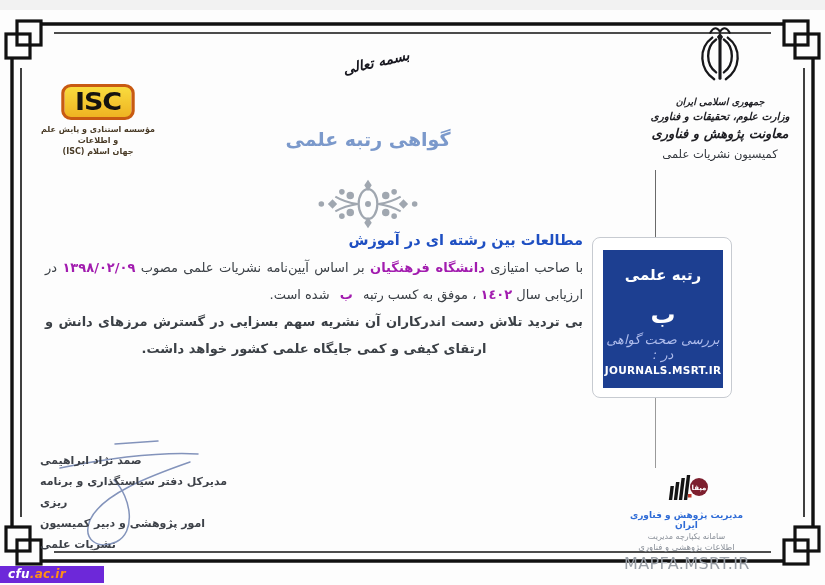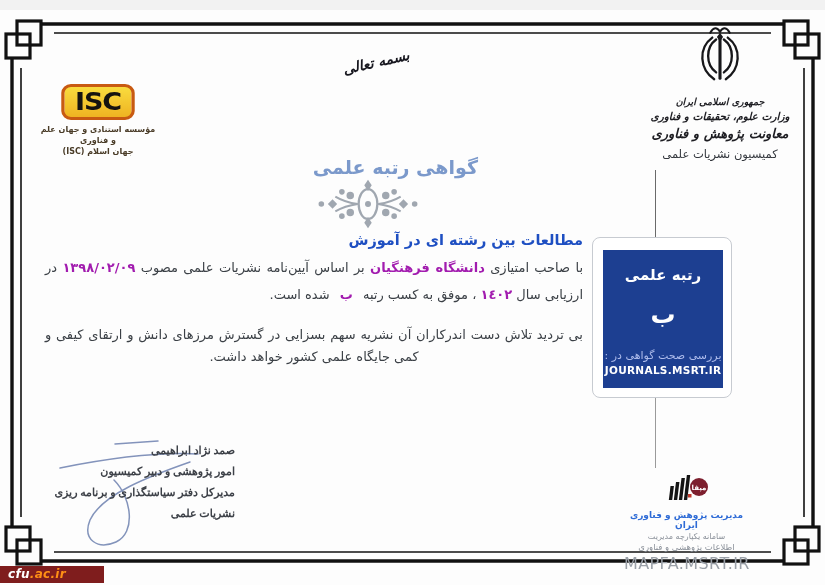--- a/index.html
+++ b/index.html
@@ -25,56 +25,56 @@
   .isc-caption{margin-top:4px;font-size:8px;font-weight:bold;color:#4a3c28;line-height:11px;direction:rtl;}
   
   .ministry{left:636px;top:24px;width:168px;text-align:center;direction:rtl;color:#1d1d22;}
   .ministry .l1{font-size:9.5px;font-style:italic;font-weight:600;margin-top:6px;}
   .ministry .l2{font-size:10.5px;font-style:italic;font-weight:600;margin-top:3px;}
   .ministry .l3{font-size:13px;font-style:italic;font-weight:600;margin-top:4px;}
   .ministry .l4{font-size:11.5px;font-weight:400;margin-top:6px;color:#34383e;}
   
   .besmele{left:328px;top:54px;width:96px;text-align:center;font-size:14px;
     font-style:italic;font-weight:600;color:#17171f;transform:rotate(-13deg);direction:rtl;}
-  .cert-title{left:258px;top:156px;width:220px;text-align:right;
+  .cert-title{left:258px;top:128px;width:220px;text-align:center;
     font-size:19px;font-weight:bold;color:#7b99cb;direction:rtl;}
   .ornament{left:293px;top:176px;}
   
   .body-text{left:45px;top:226px;width:538px;direction:rtl;color:#3b4046;font-size:13px;}
   .bt-line{line-height:27px;text-align:right;}
   .bt-just{line-height:27px;text-align:justify;text-align-last:justify;}
   .journal-title{font-size:14.5px;font-weight:bold;color:#1e4fc2;line-height:28px;text-align:right;}
   .hl{font-weight:bold;color:#a21caf;}
-  .para2{margin-top:16px;line-height:22px;text-align:justify;text-align-last:center;}
+  .para2{margin-top:0;line-height:27px;text-align:justify;text-align-last:center;font-weight:bold;}
   
   .vline{width:1px;background:#6a6a6a;left:655px;}
   .vline.top{top:170px;height:68px;}
   .vline.bottom{top:398px;height:70px;background:#9a9a9a;}
   
   .badge-box{left:592px;top:237px;width:140px;height:161px;background:#fff;
     border:1px solid #c7cbd1;border-radius:8px;box-sizing:border-box;}
   .badge-inner{position:absolute;left:10px;top:12px;right:8px;bottom:9px;
     background:#1d3f91;color:#fff;text-align:center;direction:rtl;
     display:flex;flex-direction:column;align-items:center;}
   .badge-title{font-size:15px;font-weight:bold;margin-top:16px;}
   .badge-rank{font-size:25px;font-weight:bold;margin-top:16px;flex:0 0 auto;}
-  .badge-verify{font-size:11px;color:#aebcec;margin-top:auto;}
+  .badge-verify{font-size:13px;color:#aebcec;margin-top:auto;font-style:italic;}
   .badge-url{font-size:10.5px;font-weight:bold;letter-spacing:.3px;margin:2px 0 12px 0;}
   
-  .sig-block{left:40px;top:440px;width:195px;text-align:right;direction:rtl;
-    color:#3d4148;font-size:11px;font-weight:600;line-height:21px;font-family:Liberation Serif, serif;}
+  .sig-block{left:40px;top:450px;width:195px;text-align:left;direction:rtl;
+    color:#3d4148;font-size:11px;font-weight:600;line-height:21px;}
   svg.scribble{left:40px;top:432px;pointer-events:none;}
   
   .mapfa{left:624px;top:474px;width:125px;text-align:center;direction:rtl;}
   .mapfa .m1{font-size:9px;font-weight:bold;color:#2e6bd6;margin-top:2px;}
   .mapfa .m2{font-size:8px;color:#8a9099;margin-top:2px;}
   .mapfa .m3{font-size:8.5px;color:#8a9099;margin-top:1px;}
   .mapfa .murl{font-size:16px;color:#9aa0a8;letter-spacing:.4px;margin-top:2px;direction:ltr;}
   
-  .watermark{left:0;top:566px;width:104px;height:17px;background:#7f1d1d;
+  .watermark{left:0;top:566px;width:104px;height:17px;background:#6d28d9;
     color:#fff;font-size:12px;font-weight:bold;font-style:italic;
     line-height:17px;padding-left:8px;box-sizing:border-box;letter-spacing:.3px;}
   .watermark .wm2{color:#ff9015;}
 </style>
 </head>
 <body>
 
 <div class="abs topstrip"></div>
 
 <svg class="abs frame" viewBox="0 0 825 585">
@@ -107,21 +107,21 @@
       <rect x="795" y="527" width="24" height="24"></rect>
     </g>
   </g>
 </svg>
 
 <div class="abs isc-block">
   <div class="isc-logo">
     <span>ISC</span>
   </div>
   <div class="isc-caption">
-    <div>مؤسسه استنادی و جهان علم و فناوری</div>
+    <div>مؤسسه استنادی و پایش علم و اطلاعات</div>
     <div>جهان اسلام (ISC)</div>
   </div>
 </div>
 
 <div class="abs ministry">
   <svg width="58" height="62" viewBox="0 0 60 64">
     <g stroke="#17171a" fill="none" stroke-linecap="round">
       <path d="M20 9 C 23 3 27 3 30 8 C 33 3 37 3 40 9" stroke-width="2.2"></path>
       <path d="M26 16 C 15 24 15 42 26 50" stroke-width="2.4"></path>
       <path d="M34 16 C 45 24 45 42 34 50" stroke-width="2.4"></path>
@@ -195,22 +195,22 @@
 <svg class="abs scribble" width="200" height="130" viewBox="0 0 200 130">
   <g stroke="#7688b4" stroke-width="1.5" fill="none" opacity="0.9" stroke-linecap="round">
     <path d="M75 12 L 118 9"></path>
     <path d="M20 36 C 70 26 120 20 158 22"></path>
     <path d="M150 30 C 110 44 62 62 50 88 C 42 108 58 118 76 110 C 96 101 92 66 74 48"></path>
   </g>
 </svg>
 
 <div class="abs sig-block">
   <div>صمد نژاد ابراهیمی</div>
+  <div>مدیرکل دفتر سیاستگذاری و برنامه ریزی</div>
   <div>امور پژوهشی و دبیر کمیسیون</div>
-  <div>مدیرکل دفتر سیاستگذاری و برنامه ریزی</div>
   <div>نشریات علمی</div>
 </div>
 
 <div class="abs mapfa">
   <svg width="46" height="30" viewBox="0 0 46 30">
     <g fill="#141414" transform="skewX(-7)">
       <rect x="8" y="12" width="3.4" height="14"></rect>
       <rect x="13" y="8" width="3.4" height="18"></rect>
       <rect x="18" y="4" width="3.4" height="22"></rect>
       <rect x="23" y="1" width="3.4" height="25"></rect>

